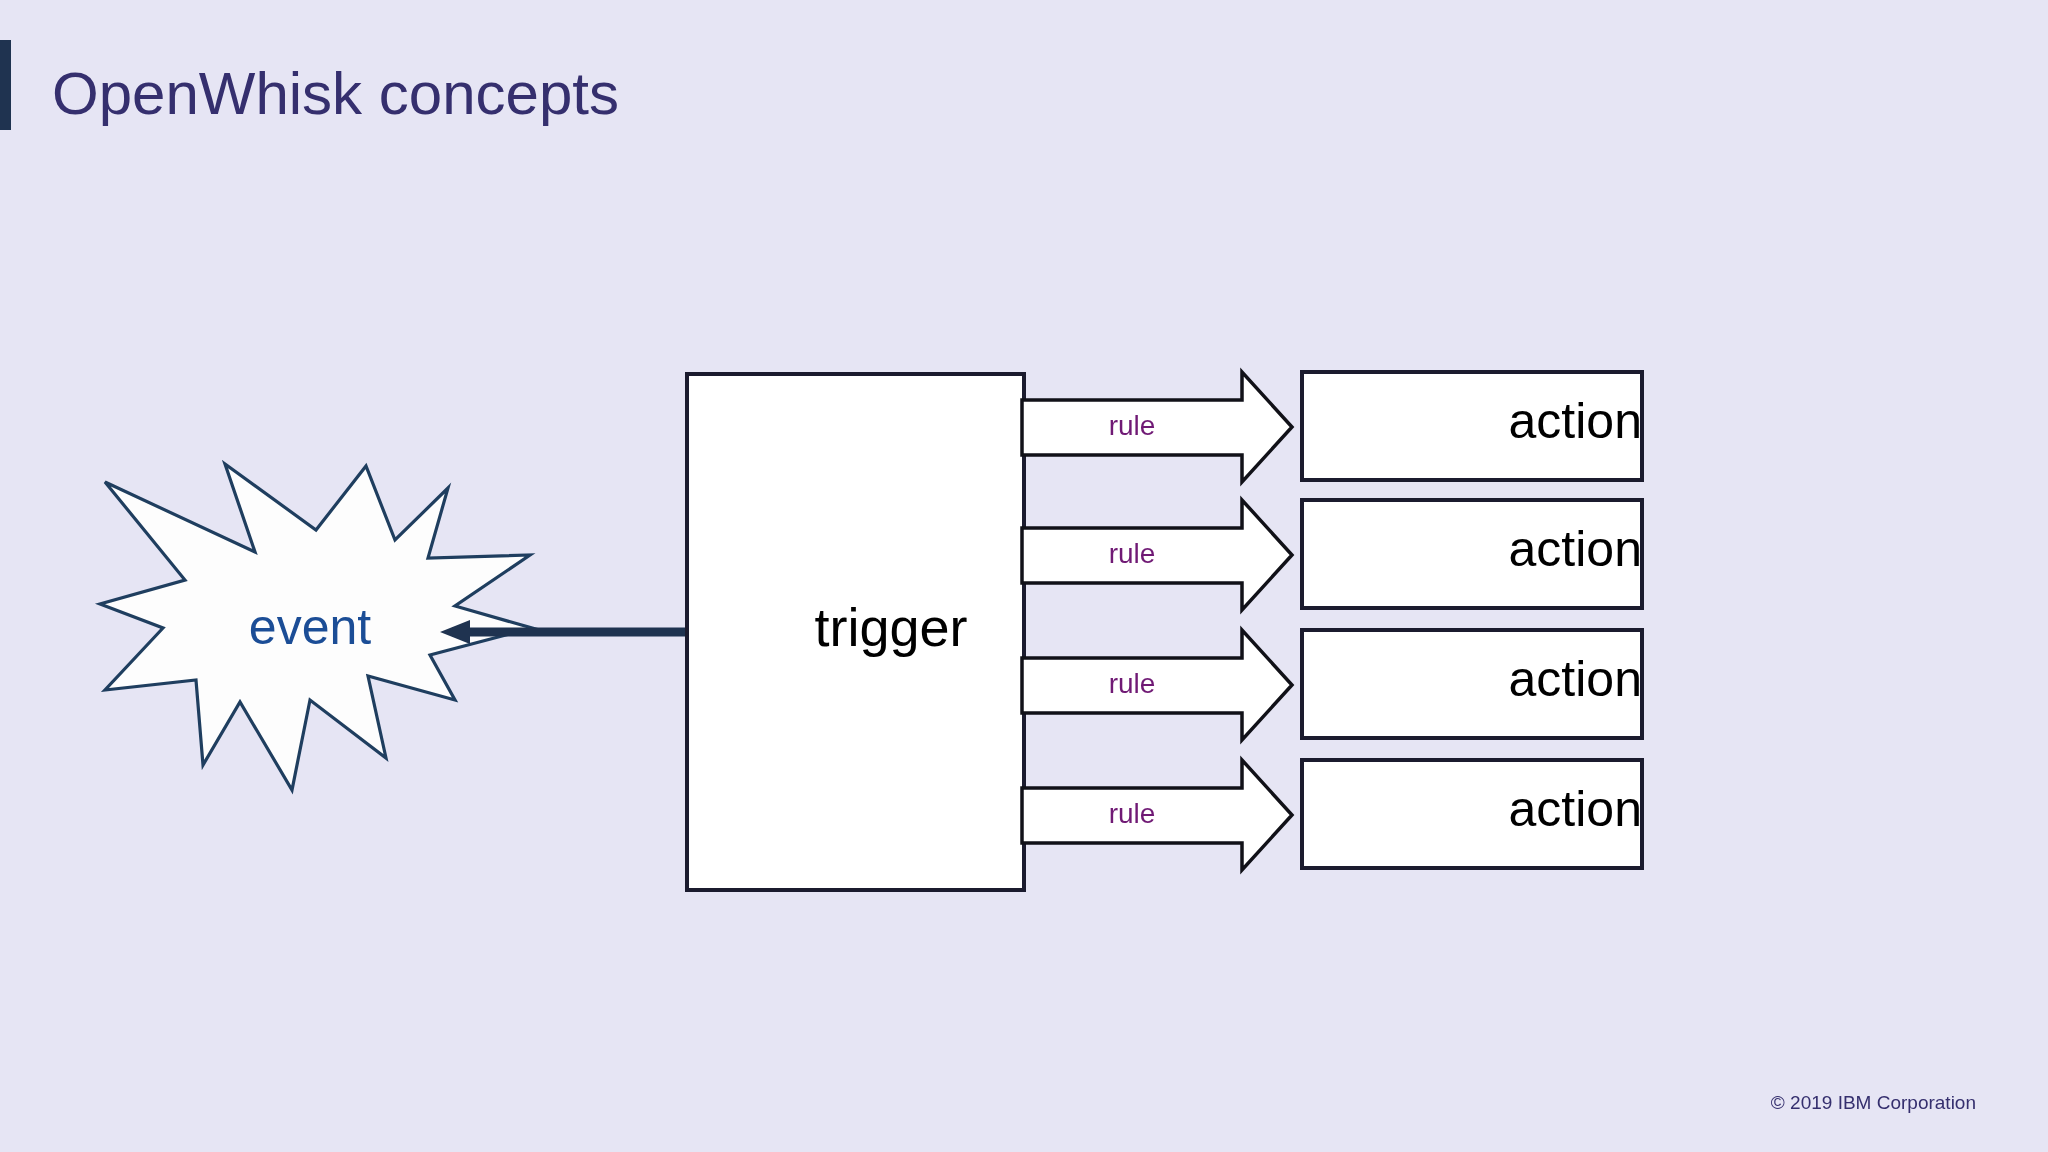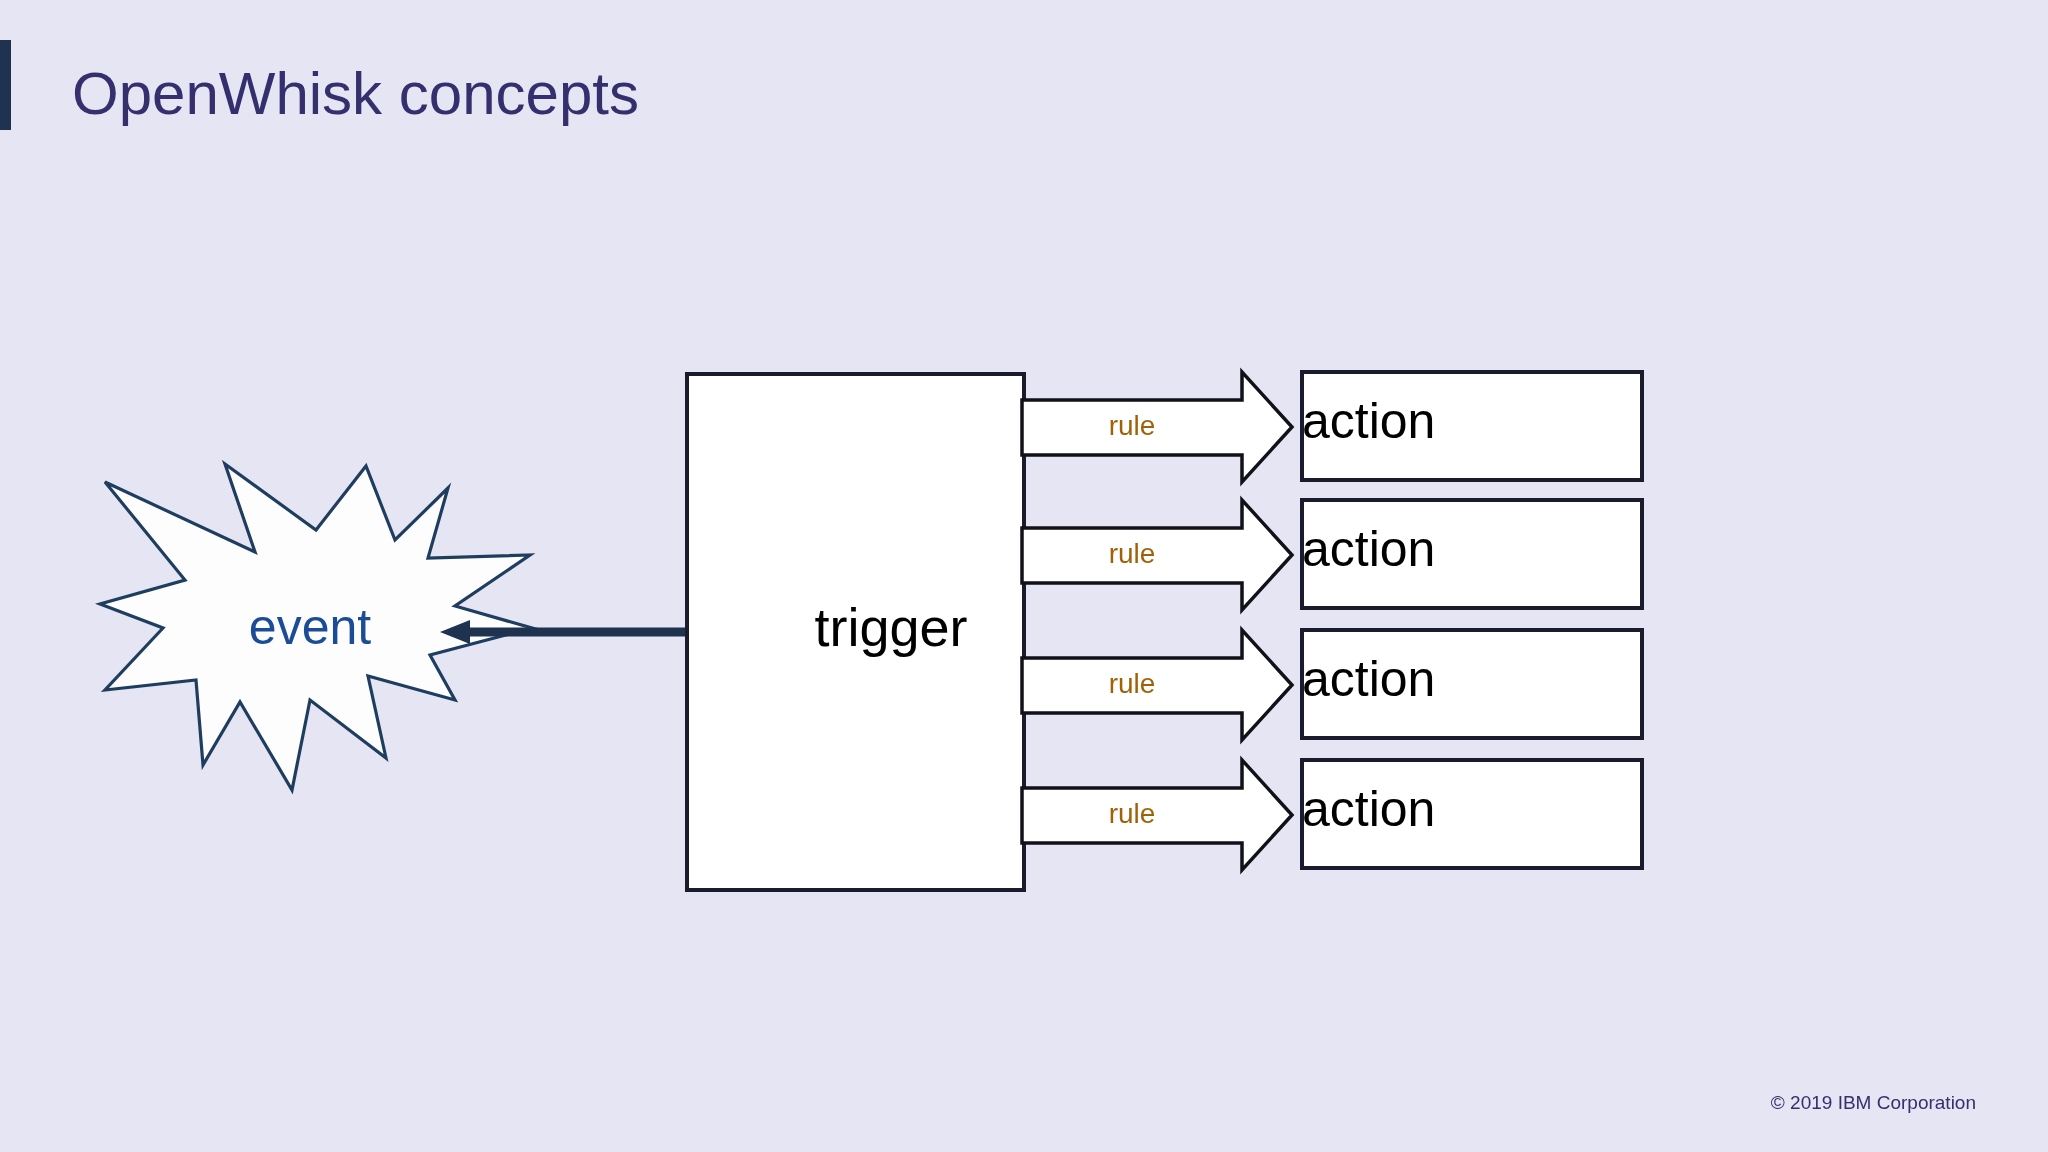--- a/index.html
+++ b/index.html
@@ -25,21 +25,21 @@
   .title-accent {
     position: absolute;
     left: 0px;
     top: 40px;
     width: 11px;
     height: 90px;
     background: #1f3350;
   }
   .slide-title {
     position: absolute;
-    left: 72px;
+    left: 52px;
     top: 56px;
     font-size: 60px;
     line-height: 76px;
     font-weight: 400;
     color: #352f6e;
     letter-spacing: 0px;
     white-space: nowrap;
   }
   
   .footer {
@@ -76,30 +76,30 @@
   }
   .label-trigger {
     color: #000000;
     font-size: 54px;
     left: 685px;
     top: 596px;
     width: 340px;
     padding-left: 36px;
   }
   .label-rule {
-    color: #a16207;
+    color: #701a75;
     font-size: 28px;
     width: 200px;
     text-align: center;
   }
   .label-action {
     color: #000000;
     font-size: 50px;
     width: 340px;
-    text-align: left;
+    text-align: right;
   }
 </style>
 </head>
 <body>
 
 <div class="slide">
 
   <div class="title-accent"></div>
   <div class="slide-title">OpenWhisk concepts</div>
 

